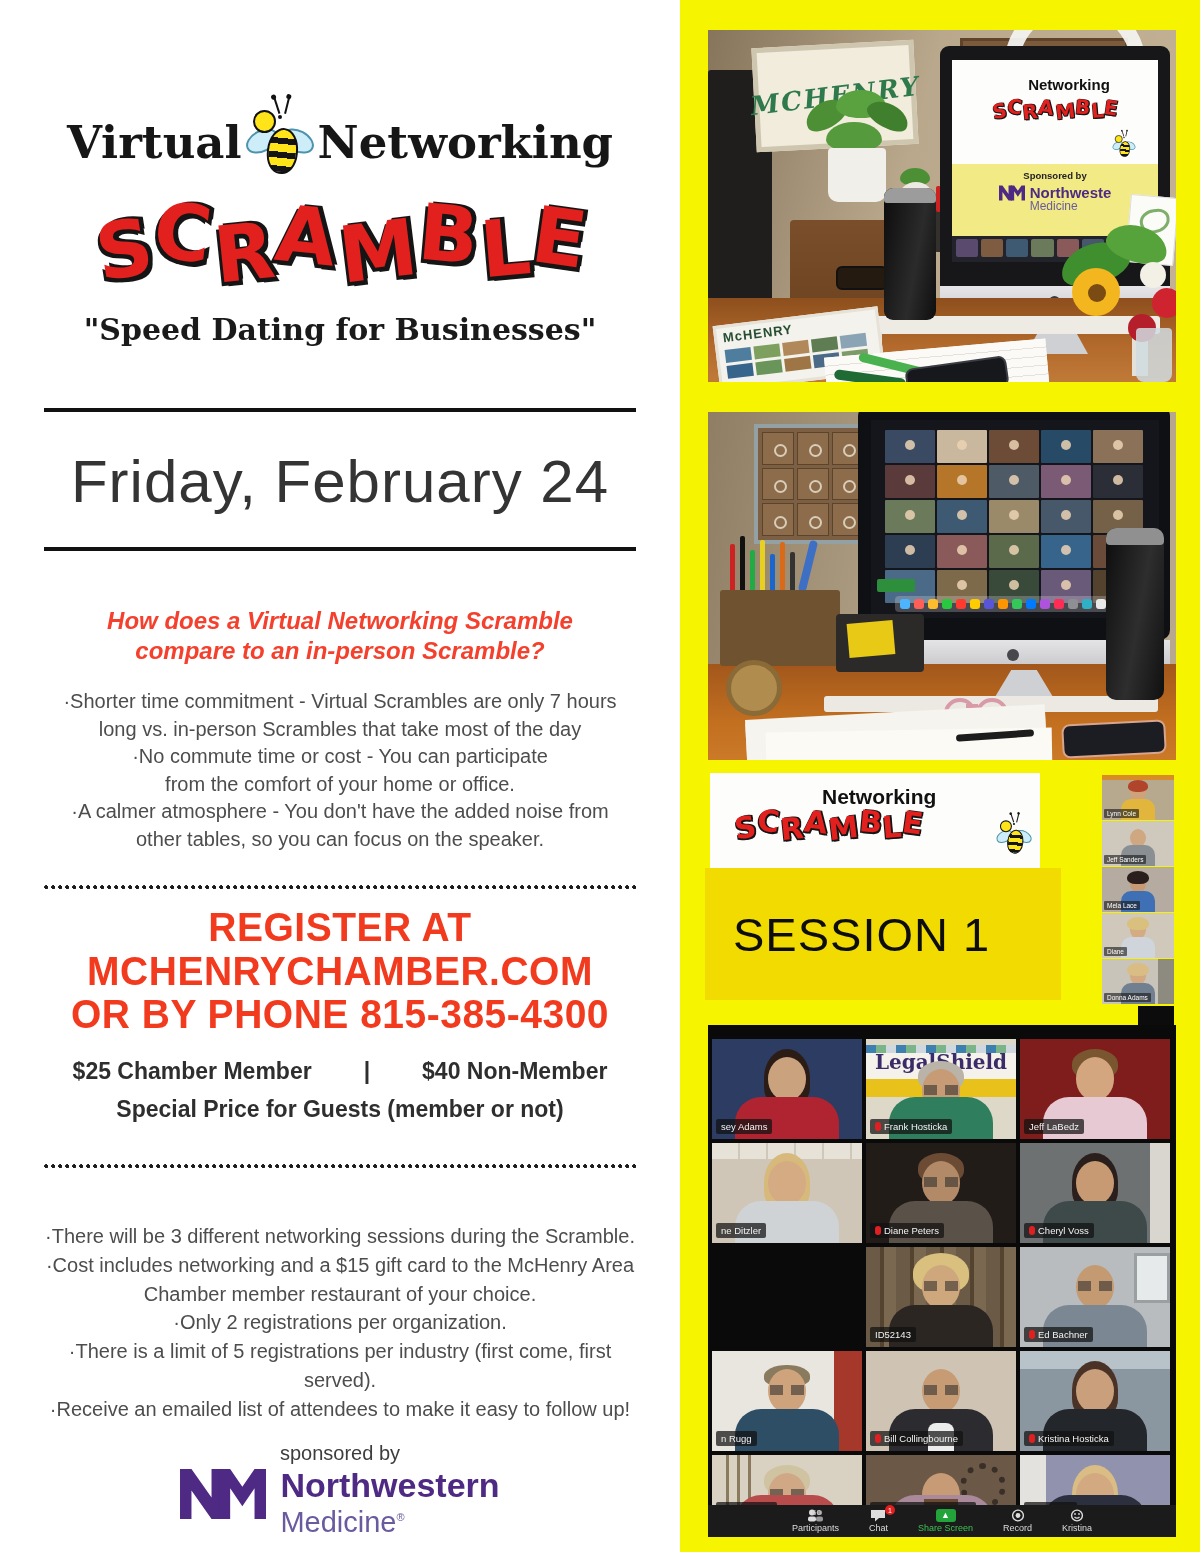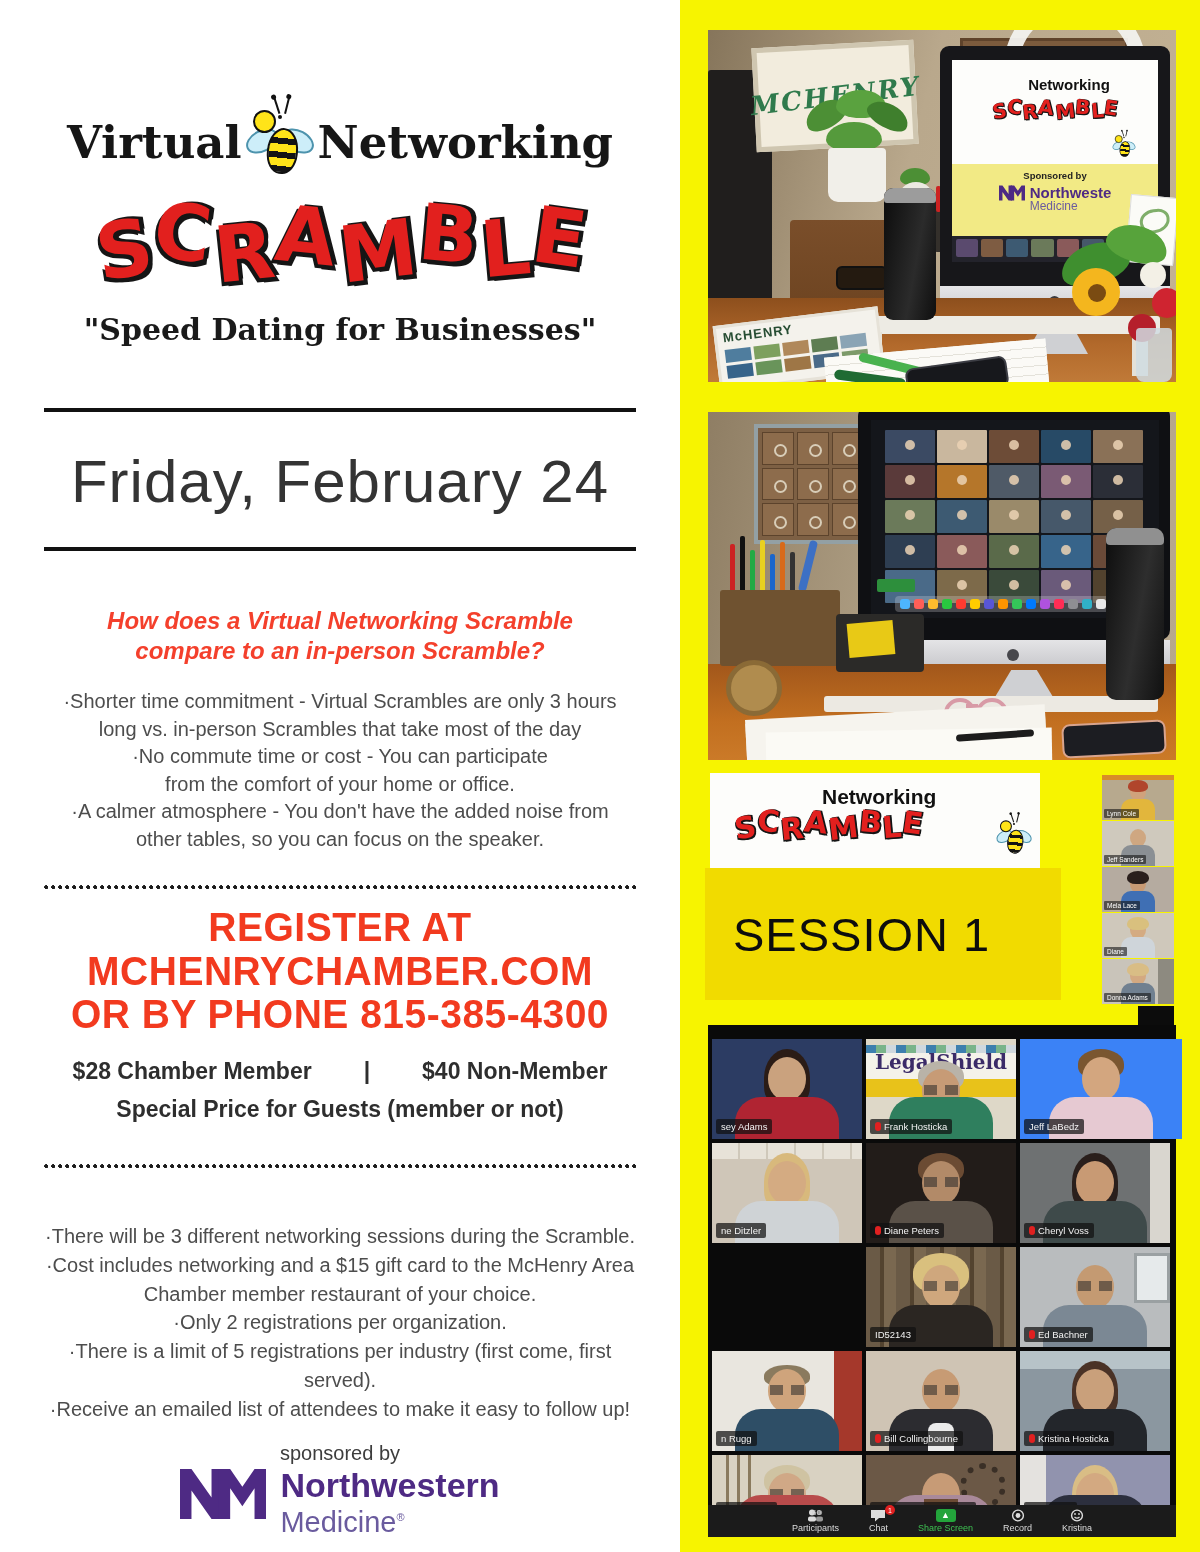--- a/index.html
+++ b/index.html
@@ -187,21 +187,21 @@
   .mic{width:6px;height:9px;background:#e02020;border-radius:3px;display:inline-block;}
   .head{position:absolute;left:50%;width:38px;height:44px;margin-left:-19px;border-radius:50%;background:var(--skin,#d0a27c);top:18px;}
   .hair{position:absolute;left:50%;width:46px;height:30px;margin-left:-23px;top:10px;border-radius:50% 50% 40% 40%;background:var(--hair,#4a3629);}
   .hair.long{height:58px;border-radius:50% 50% 35% 35%;}
   .torso{position:absolute;left:50%;bottom:-6px;width:104px;height:48px;margin-left:-52px;border-radius:26px 26px 0 0;background:var(--top,#444);}
   .glasses{position:absolute;left:50%;top:34px;width:34px;height:10px;margin-left:-17px;
            border-left:13px solid rgba(40,40,40,.55);border-right:13px solid rgba(40,40,40,.55);box-sizing:border-box;}
   
   .t0{background:#2c3c63;--hair:#2b1c16;--skin:#caa27e;--top:#b02432;}
   .t1{background:#ded8c8;--hair:#b9b3a8;--skin:#c79b76;--top:#2f7f5e;}
-  .t2{background:#3b82f6;padding-left:12px;--hair:#7a5630;--skin:#d3a67f;--top:#e6c9d2;}
+  .t2{background:#7f1d1d;--hair:#7a5630;--skin:#d3a67f;--top:#e6c9d2;}
   .t3{background:#cfc6b8;--hair:#d8b97c;--skin:#d4ab82;--top:#cfd3d6;}
   .t4{background:#221c19;--hair:#6b4b33;--skin:#b28a68;--top:#5a5148;}
   .t5{background:#6e7172;--hair:#2a1f1c;--skin:#c89a74;--top:#3e4a4a;}
   .t6{background:linear-gradient(#84b9e2 0 55%,#caa96f 55%);--hair:#7c3a2a;--skin:#d0a27c;--top:#3a3d46;}
   .t7{background:repeating-linear-gradient(90deg,#6a5a46 0 14px,#53432f 14px 18px,#7a6850 18px 30px);--hair:#d9c07e;--skin:#cfa77d;--top:#2b2622;}
   .t8{background:#b9bcbe;--hair:#c49a72;--skin:#c49a72;--top:#7b8894;}
   .t9{background:#e9e6df;--hair:#8a7a5e;--skin:#cfa47c;--top:#2e4e66;}
   .t10{background:#cfc4b4;--hair:#c79b74;--skin:#c79b74;--top:#2c2c30;}
   .t11{background:#8b97a0;--hair:#4a3226;--skin:#c9a07b;--top:#23262b;}
   .t12{background:#d9d2c2;--hair:#cfc3a2;--skin:#d0a886;--top:#b84b4b;}
@@ -268,38 +268,38 @@
     <div class="abs rule rule1"></div>
     <div class="abs date">Friday, February 24</div>
     <div class="abs rule rule2"></div>
 
     <div class="abs question">
       <div>How does a Virtual Networking Scramble</div>
       <div>compare to an in-person Scramble?</div>
     </div>
 
     <div class="abs bullets bullets1">
-      <div>·Shorter time commitment - Virtual Scrambles are only 3 hours</div>
+      <div>·Shorter time commitment - Virtual Scrambles are only 7 hours</div>
       <div>long vs. in-person Scrambles that take most of the day</div>
       <div>·No commute time or cost - You can participate</div>
       <div>from the comfort of your home or office.</div>
       <div>·A calmer atmosphere - You don't have the added noise from</div>
       <div>other tables, so you can focus on the speaker.</div>
     </div>
 
     <div class="abs dotline dot1"></div>
 
     <div class="abs register">
       <div>REGISTER AT</div>
       <div>MCHENRYCHAMBER.COM</div>
       <div>OR BY PHONE 815-385-4300</div>
     </div>
 
     <div class="abs price1">
-      <span>$28 Chamber Member</span>
+      <span>$25 Chamber Member</span>
       <span>|</span>
       <span>$40 Non-Member</span>
     </div>
     <div class="abs price2">Special Price for Guests (member or not)</div>
 
     <div class="abs dotline dot2"></div>
 
     <div class="abs bullets bullets2">
       <div>·There will be 3 different networking sessions during the Scramble.</div>
       <div>·Cost includes networking and a $15 gift card to the McHenry Area</div>

